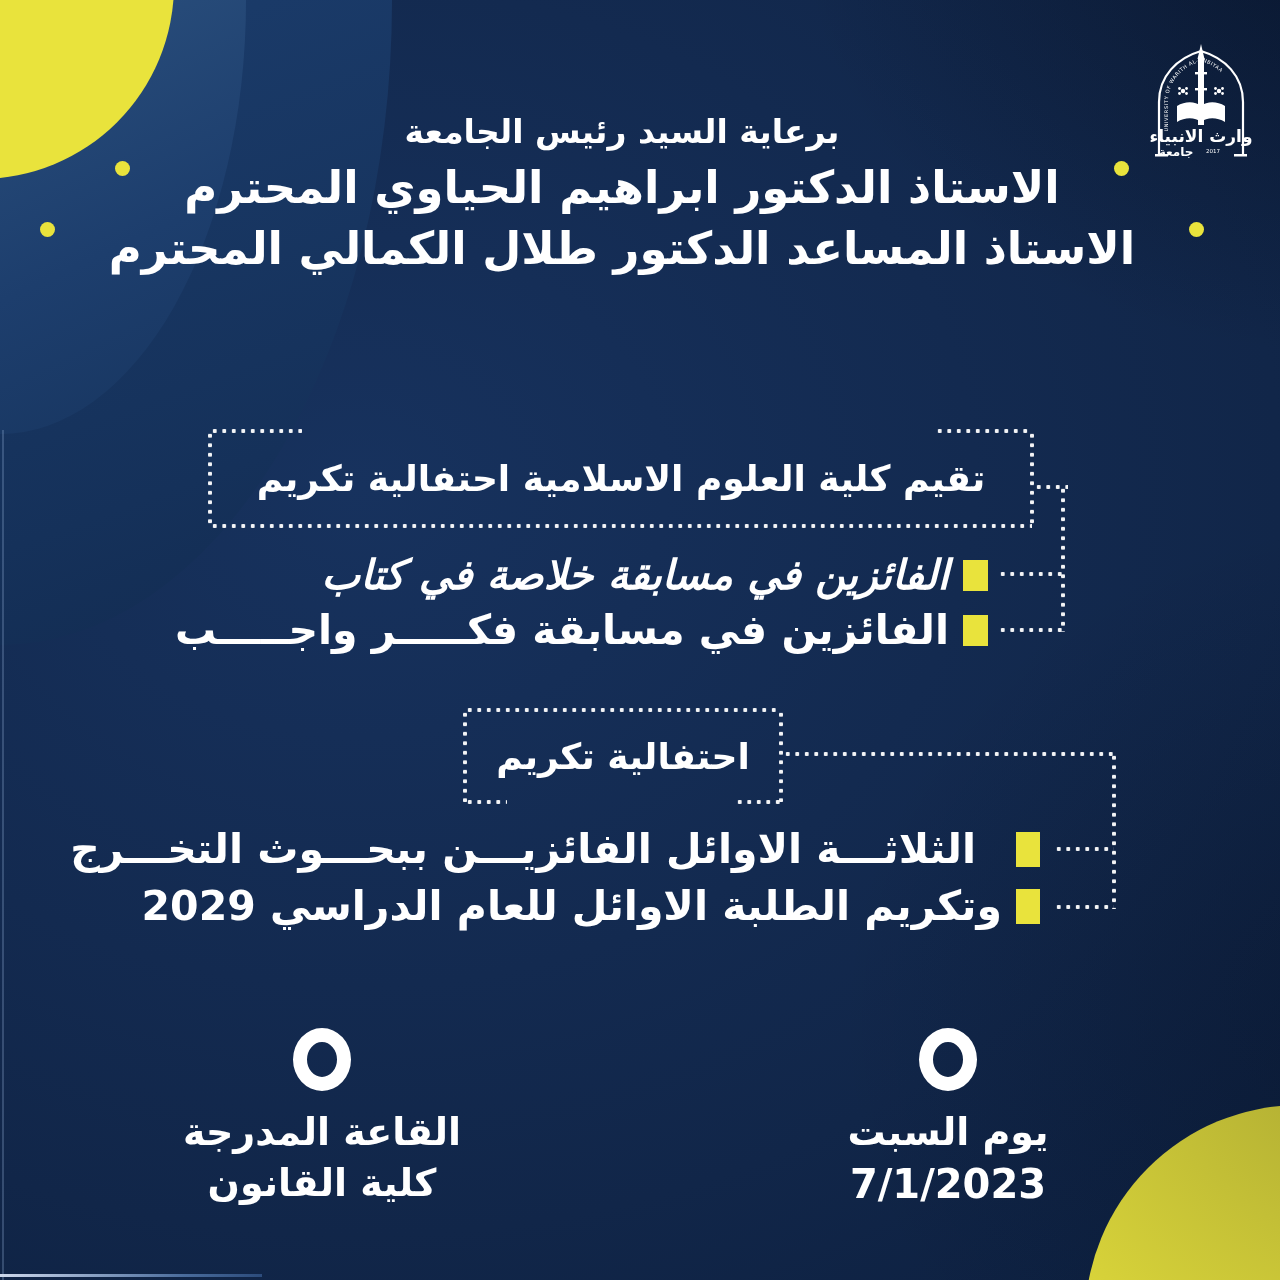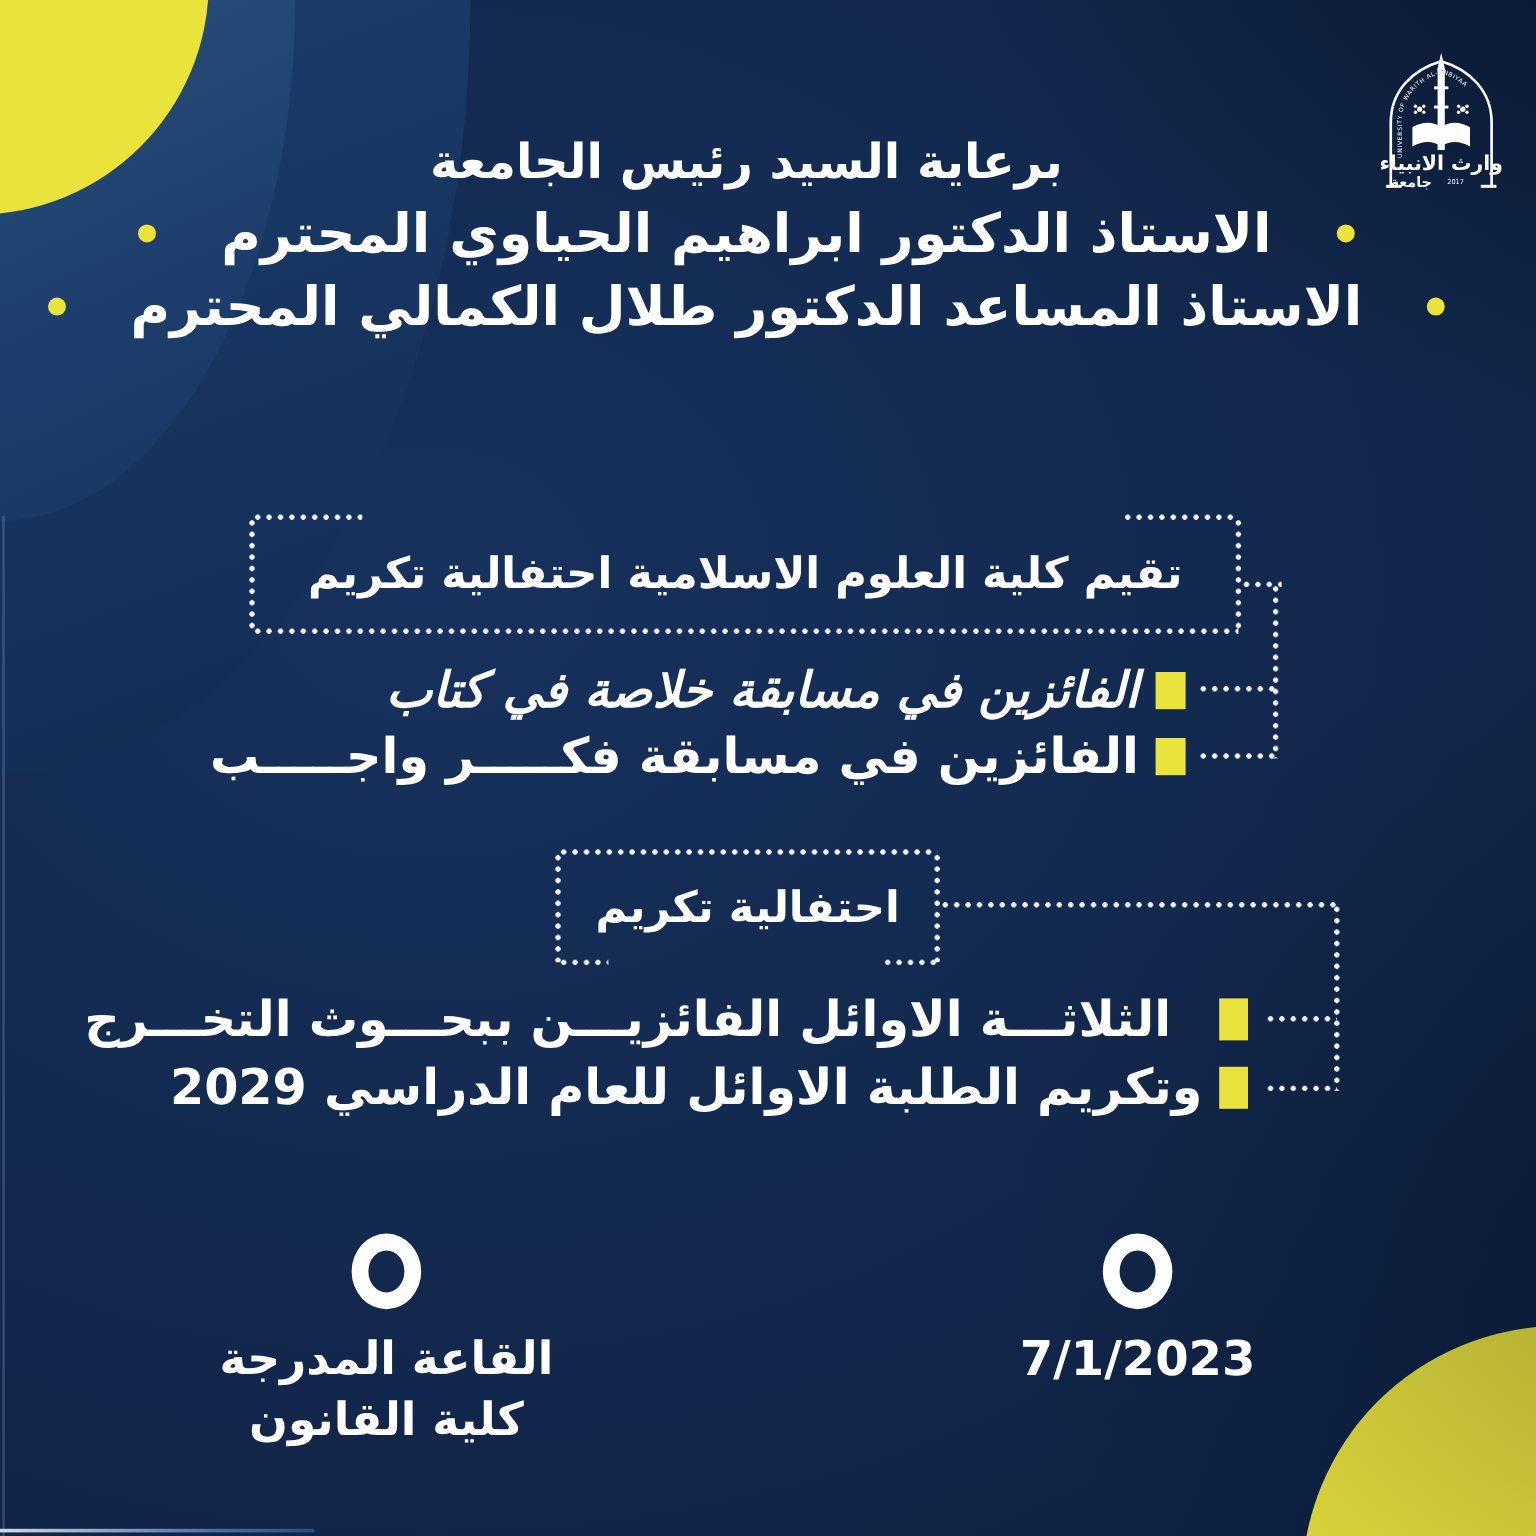--- a/index.html
+++ b/index.html
@@ -22,23 +22,23 @@
   .hairline-left{left:2px;top:430px;width:2px;height:850px;background:rgba(150,180,220,.28);}
   .hairline-bottom{left:0;bottom:3px;width:262px;height:3px;
     background:linear-gradient(90deg,#cdd8ec,#4a6c9c 70%,#2c4c7c);}
   
   .dot-h{height:6px;background-image:radial-gradient(circle 2.4px at center,rgba(255,255,255,.95) 82%,rgba(255,255,255,0) 100%);
     background-size:9.5px 6px;background-repeat:repeat-x;position:absolute;}
   .dot-v{width:6px;background-image:radial-gradient(circle 2.4px at center,rgba(255,255,255,.95) 82%,rgba(255,255,255,0) 100%);
     background-size:6px 9.5px;background-repeat:repeat-y;position:absolute;}
   
   .header{left:0;top:112px;width:1244px;display:flex;flex-direction:column;align-items:center;}
-  .h-small{font-size:40px;font-weight:700;letter-spacing:0;text-align:center;}
+  .h-small{font-size:33px;font-weight:700;letter-spacing:0;text-align:center;}
   .h-big{font-size:45px;font-weight:800;}
-  .h-row{display:flex;align-items:center;gap:54px;}
+  .h-row{display:flex;gap:54px;}
   .ydot{width:15px;height:15px;border-radius:50%;background:#e9e33c;flex:0 0 auto;}
   .mt8{margin-top:10px;} .mt10{margin-top:14px;} .mt6{margin-top:8px;}
   
   .dbox{position:absolute;}
   .dbox-text{width:100%;height:100%;display:flex;align-items:center;justify-content:center;
     font-size:36px;font-weight:800;}
   
   .li{position:absolute;display:flex;align-items:center;gap:14px;}
   .li-text{font-size:41px;font-weight:800;line-height:54px;white-space:nowrap;}
   .bullet{background:#e9e33c;flex:0 0 auto;}
@@ -153,20 +153,21 @@
     <span class="li-text" dir="rtl">الثلاثـــة الاوائل الفائزيـــن ببحـــوث التخـــرج</span>
     <span class="bullet b2"></span>
   </div>
   <div class="li" style="top:879px;right:240px;">
     <span class="li-text" dir="rtl">وتكريم الطلبة الاوائل للعام الدراسي 2029</span>
     <span class="bullet b2"></span>
   </div>
 
   <div class="fcol" style="left:788px;">
     <div class="ring"></div>
+    <div class="flabel" dir="rtl">يوم السبت</div>
     <div class="flabel fnum">7/1/2023</div>
   </div>
   <div class="fcol" style="left:162px;">
     <div class="ring"></div>
     <div class="flabel" dir="rtl">القاعة المدرجة</div>
     <div class="flabel" dir="rtl">كلية القانون</div>
   </div>
 
 </div>
 

